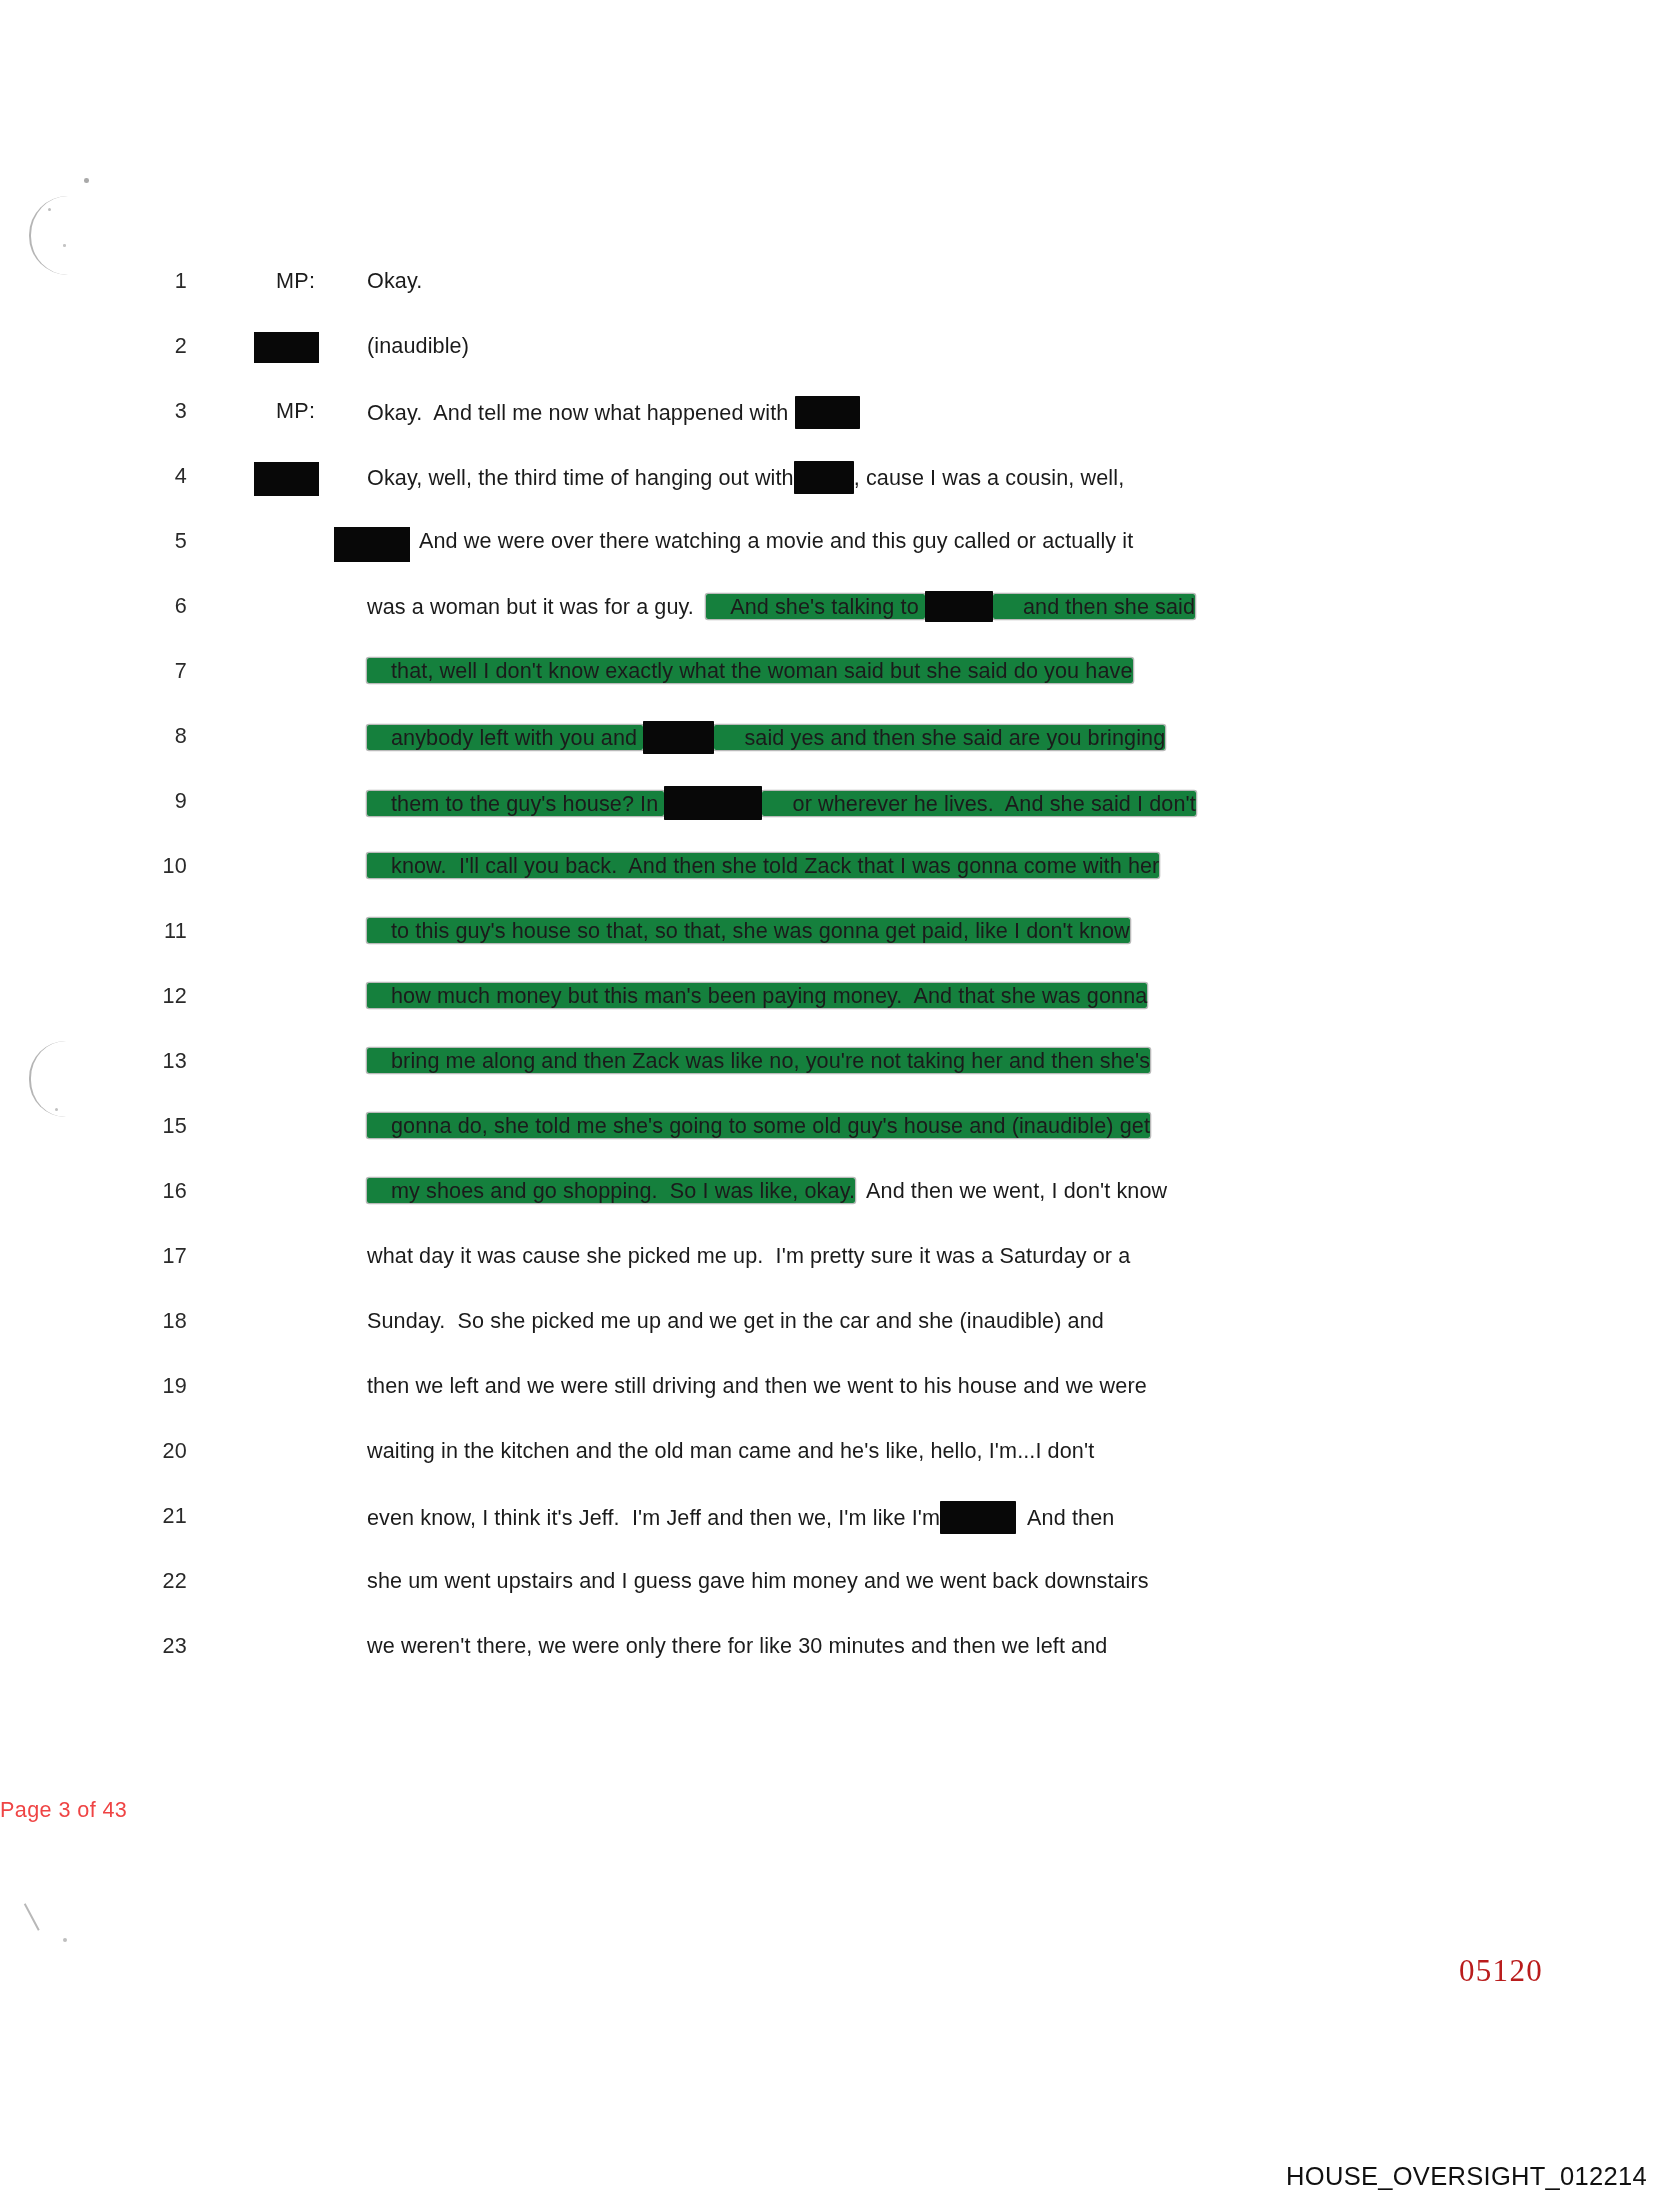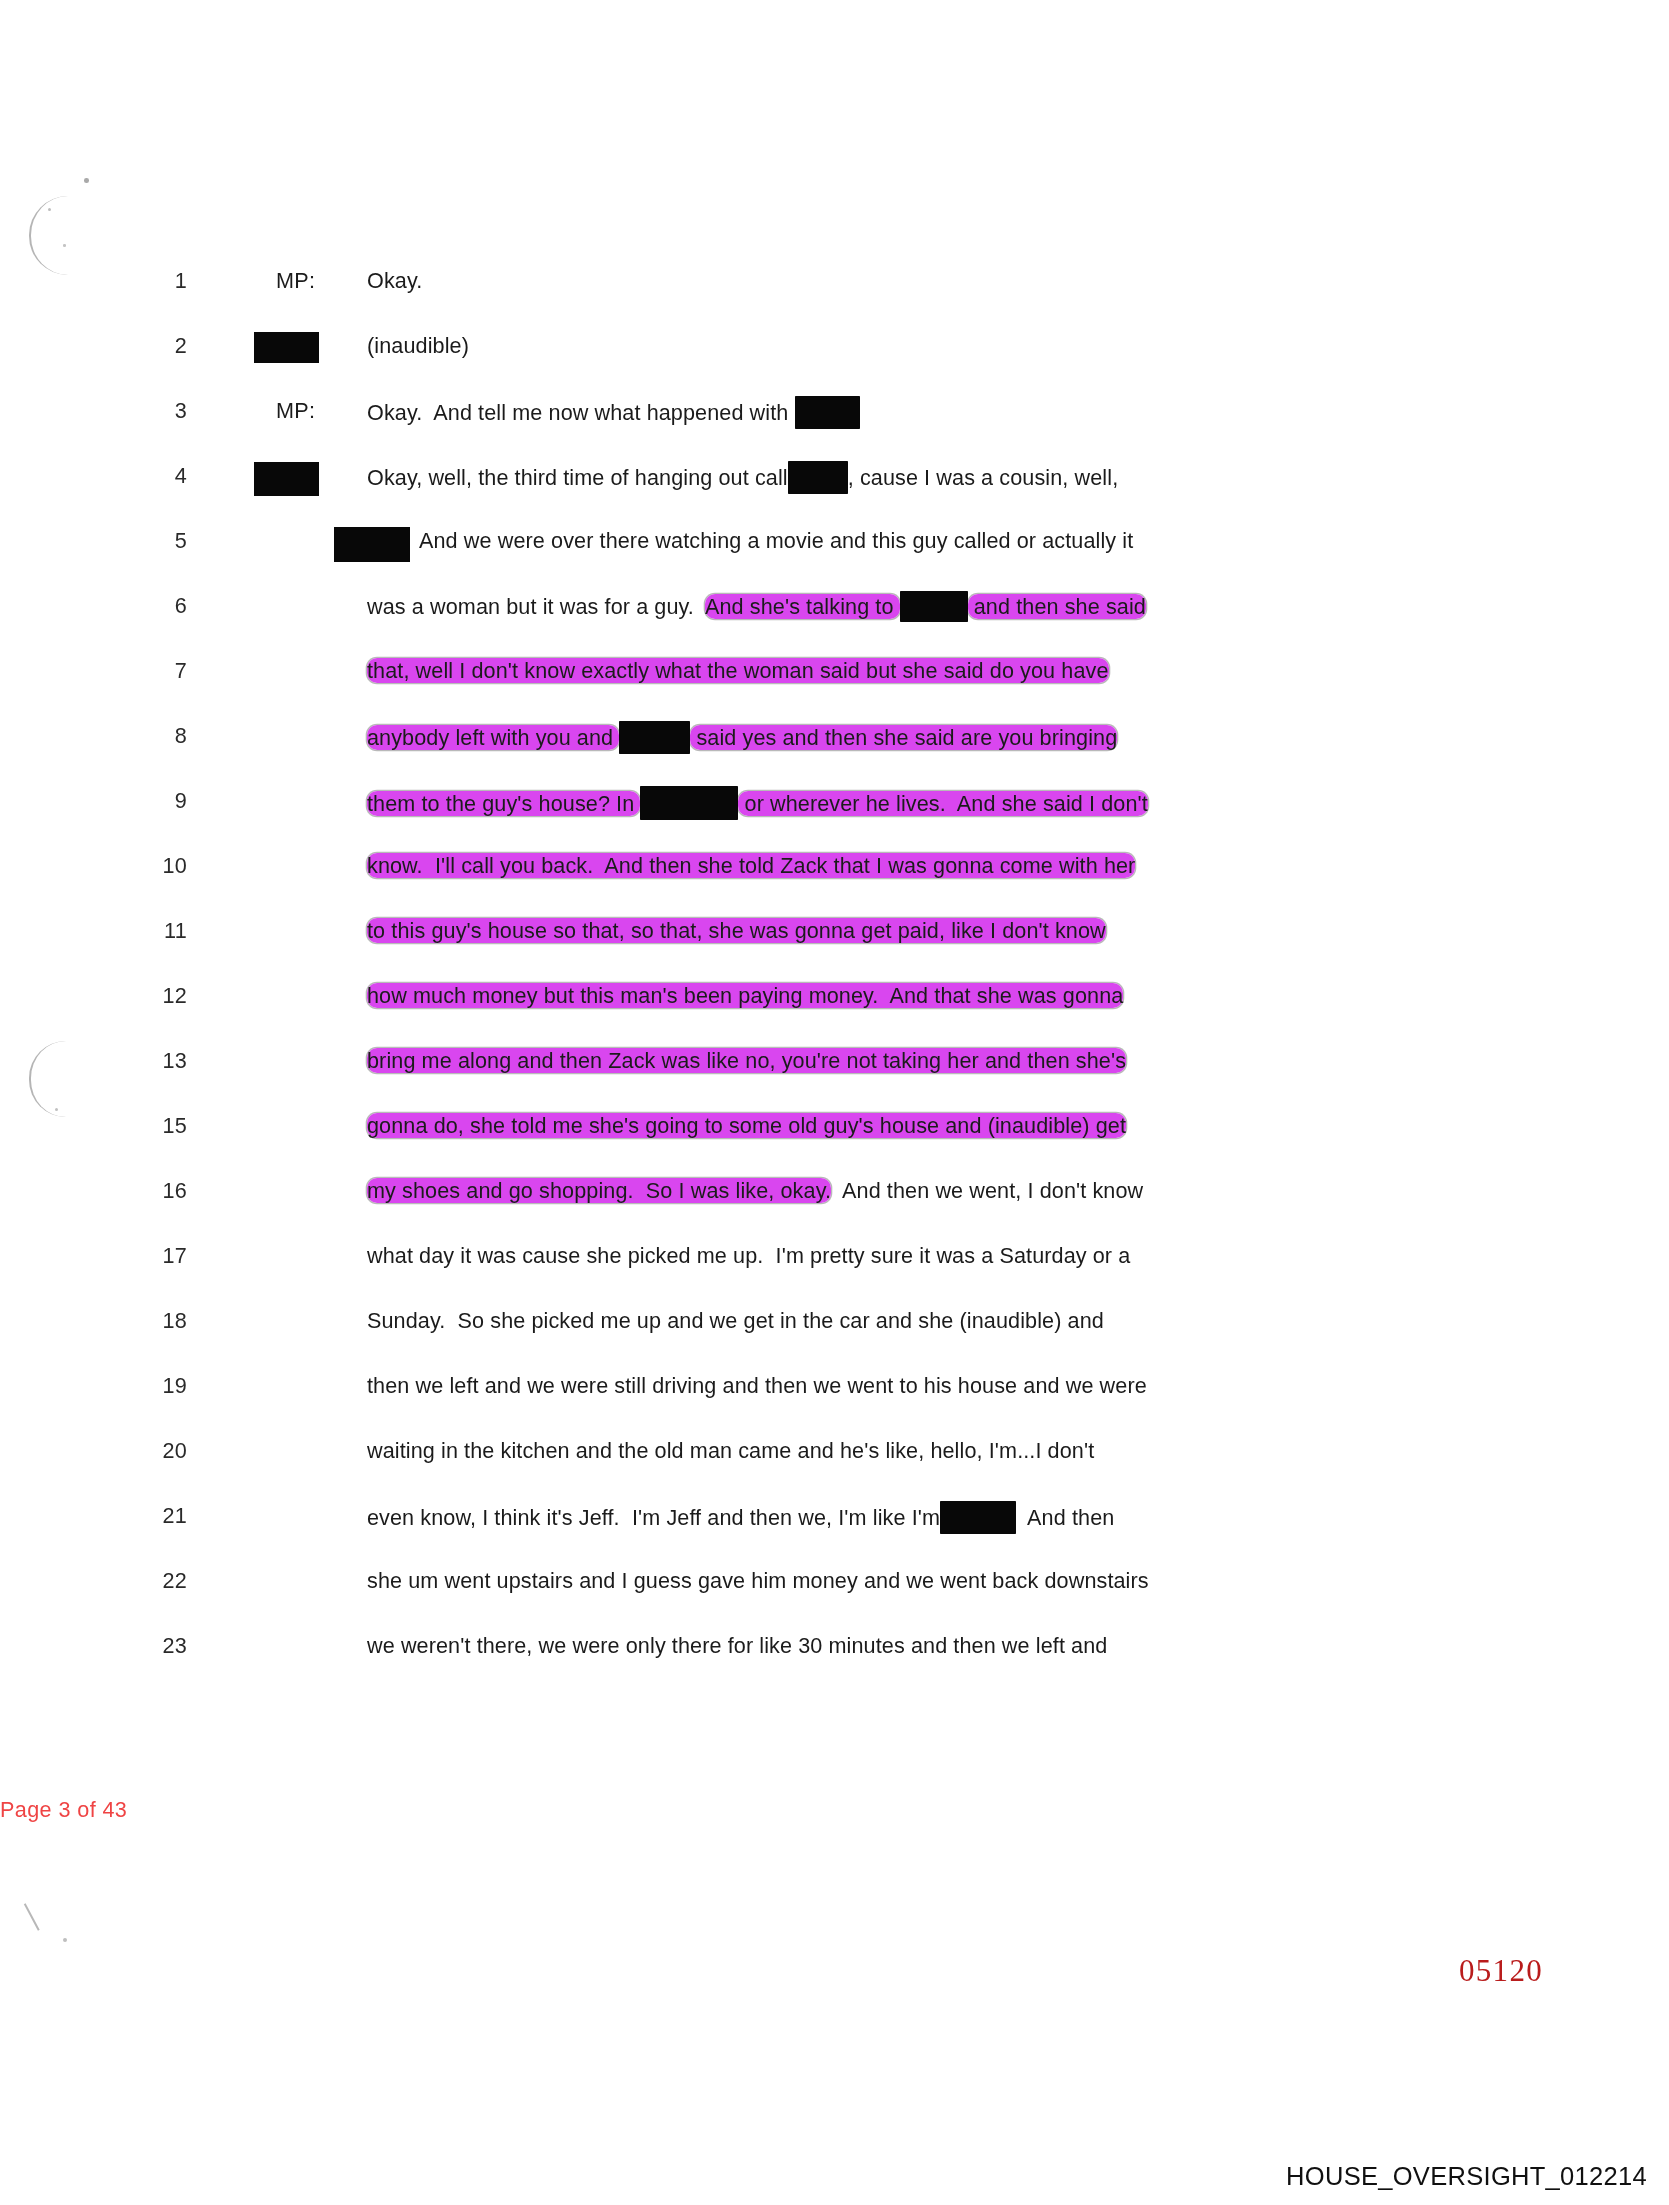--- a/index.html
+++ b/index.html
@@ -121,23 +121,24 @@
     position: relative;
     top: -2px;
   }
   .redact-abs {
     position: absolute;
     background: #080808;
   }
 
   
   .hl {
-    background: #d946ef;
+    background: #15803d;
     box-shadow: 0 0 0 1.3px #b9b9b9;
-    border-radius: 10px;
+    border-radius: 2px;
+    padding-left: 24px;
   }
 
   
   .page-label {
     position: absolute;
     left: 0;
     top: 1797px;
     width: 1669px;
     text-align: left;
     font-size: 21.6px;
@@ -186,21 +187,21 @@
       <div class="text indent-1"><span>(inaudible)</span></div>
     </div>
     <div class="line">
       <div class="line-no">3</div>
       <div class="speaker">MP:</div>
       <div class="text indent-1"><span>Okay.  And tell me now what happened with </span><span class="redact inline" style="width: 65px; height: 33px;"></span></div>
     </div>
     <div class="line">
       <div class="line-no">4</div>
       <div class="redact-abs" style="left: 254px; top: 2.6px; width: 65px; height: 34px;"></div>
-      <div class="text indent-1"><span>Okay, well, the third time of hanging out call</span><span class="redact inline" style="width: 60px; height: 33px;"></span><span>, cause I was a cousin, well,</span></div>
+      <div class="text indent-1"><span>Okay, well, the third time of hanging out with</span><span class="redact inline" style="width: 60px; height: 33px;"></span><span>, cause I was a cousin, well,</span></div>
     </div>
     <div class="line">
       <div class="line-no">5</div>
       <div class="redact-abs" style="left: 334px; top: 2.6px; width: 76px; height: 35px;"></div>
       <div class="text indent-2"><span>And we were over there watching a movie and this guy called or actually it</span></div>
     </div>
     <div class="line">
       <div class="line-no">6</div>
       <div class="text indent-1"><span>was a woman but it was for a guy.  </span><span class="hl">And she's talking to </span><span class="redact inline hl-edge" style="width: 68px; height: 31px;"></span><span class="hl"> and then she said</span></div>
     </div>

